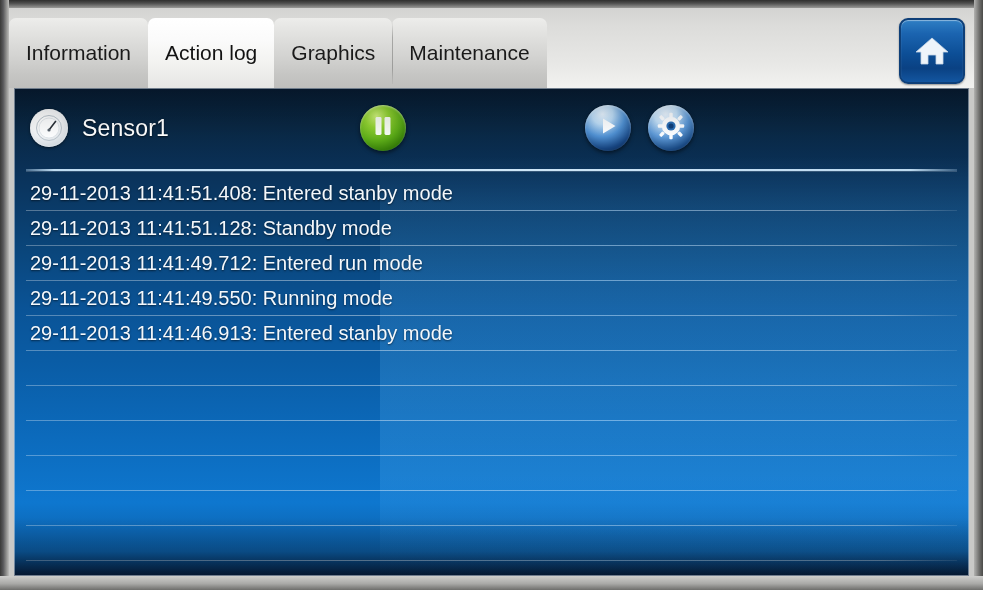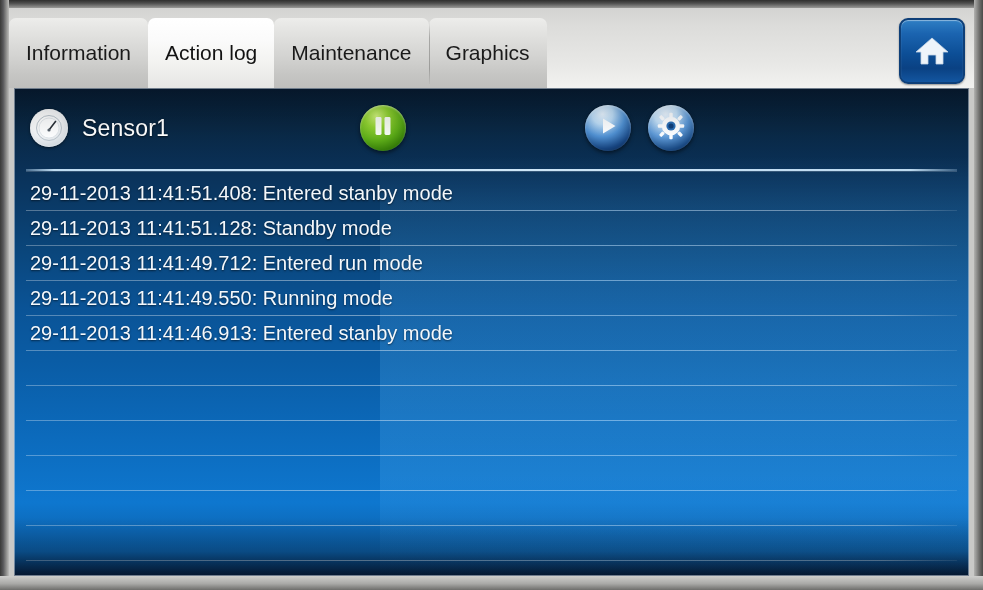--- a/index.html
+++ b/index.html
@@ -264,24 +264,24 @@
 
   <div id="tabstrip">
     <div id="tabs">
         <div class="tab">
           <span>Information</span>
         </div>
         <div class="tab active">
           <span>Action log</span>
         </div>
         <div class="tab">
+          <span>Graphics</span>
+        </div>
+        <div class="tab">
           <span>Maintenance</span>
-        </div>
-        <div class="tab">
-          <span>Graphics</span>
         </div>
       </div>
 
     <div id="home-btn">
       <span>
         <svg width="36" height="32" viewBox="0 0 36 32" aria-hidden="true">
           <path d="M18 3 L34 17 L29 17 L29 29 L22 29 L22 20 L14 20 L14 29 L7 29 L7 17 L2 17 Z" fill="#eef4fa" stroke="#c5d6e6" stroke-width="0.8" stroke-linejoin="round"></path>
         </svg>
       </span>
     </div>

